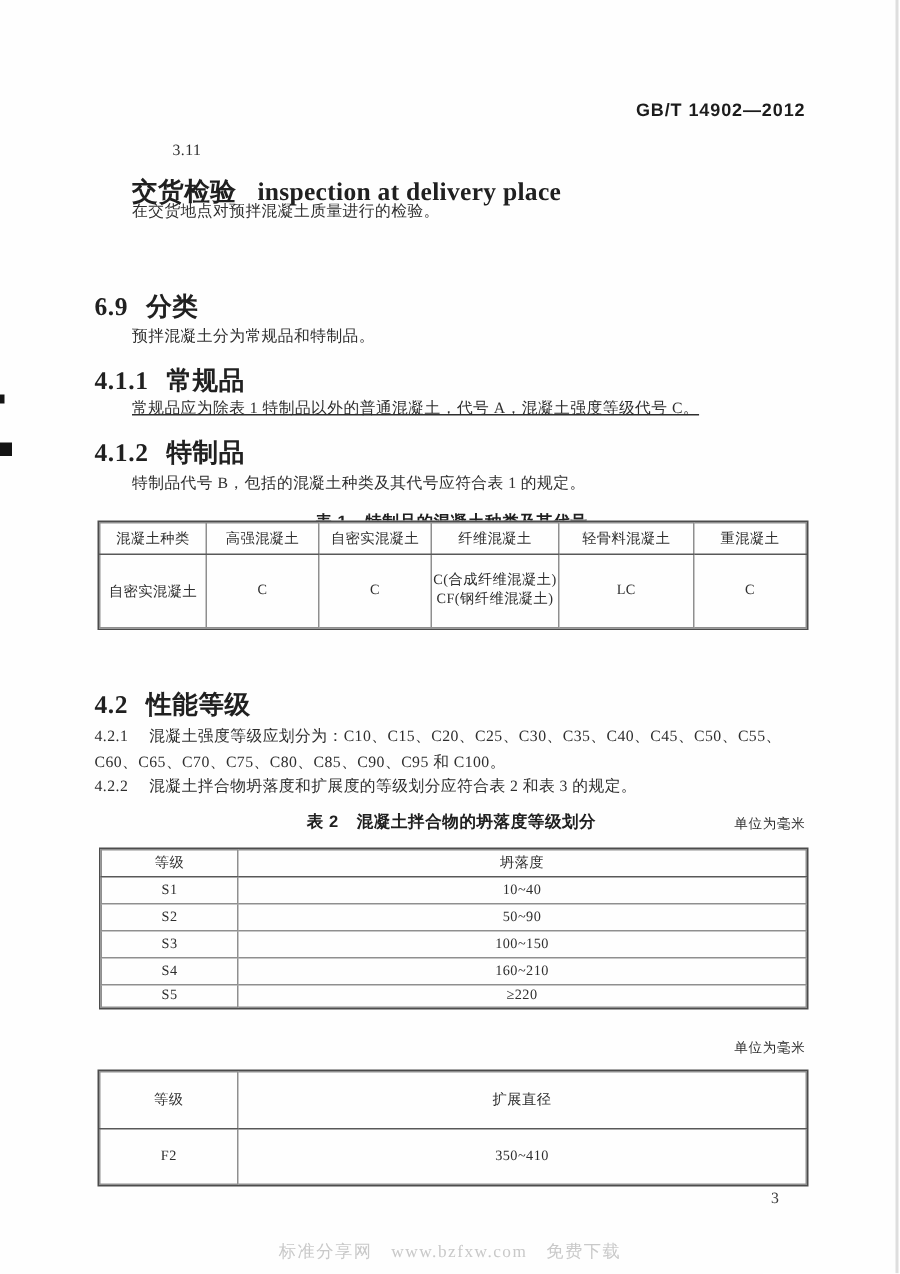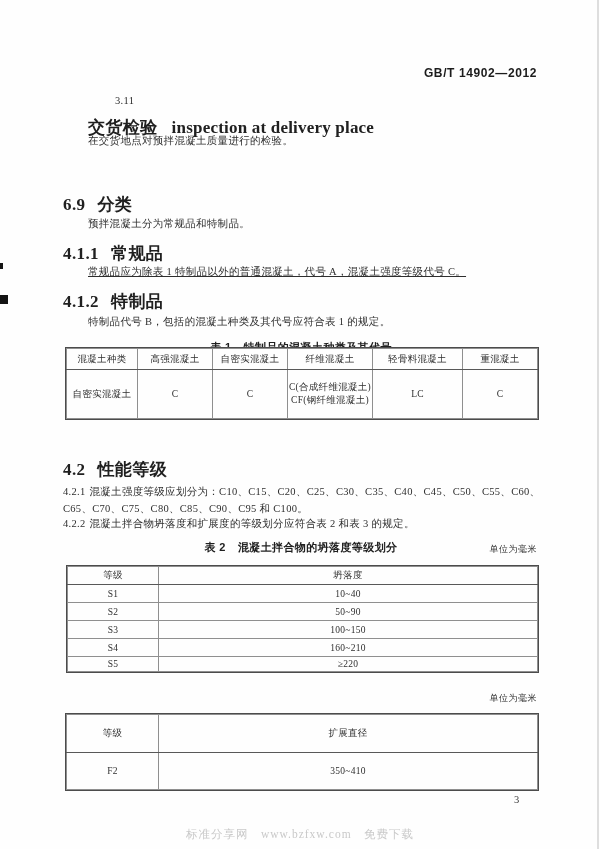--- a/index.html
+++ b/index.html
@@ -5,21 +5,21 @@
   html,body{margin:0;padding:0;background:#ffffff;}
   .page{position:relative;width:600px;height:849px;background:#fefefe;overflow:hidden;
         font-family:"Liberation Serif","DejaVu Serif",serif;color:#2e2e2e;}
   .abs{position:absolute;}
   .body-text{font-size:10.5px;letter-spacing:0.3px;white-space:nowrap;
              font-family:"Liberation Serif","DejaVu Serif",serif;color:#2e2e2e;}
   .wrap{white-space:normal;}
   .heading{font-family:"Liberation Sans","DejaVu Sans",sans-serif;font-weight:bold;
            font-size:17px;color:#202020;white-space:nowrap;letter-spacing:0.4px;}
   .h-num{margin-right:12px;font-family:"Liberation Serif","DejaVu Serif",serif;}
-  .p-num{margin-right:4px;}
+  .p-num{margin-right:14px;}
   .term-en{font-family:"Liberation Serif","DejaVu Serif",serif;font-weight:bold;margin-left:14px;letter-spacing:0.2px;}
   .doc-code{font-family:"Liberation Sans","DejaVu Sans",sans-serif;font-weight:bold;
             font-size:12px;letter-spacing:0.6px;color:#1c1c1c;white-space:nowrap;}
   .caption{font-family:"Liberation Sans","DejaVu Sans",sans-serif;font-weight:bold;
            font-size:11px;color:#202020;text-align:center;white-space:nowrap;letter-spacing:0.4px;}
   .cap-gap{margin-left:12px;}
   .unit{font-size:9px;color:#2e2e2e;white-space:nowrap;letter-spacing:0.5px;}
   .tbl-wrap{position:absolute;border:1.5px solid #4c4c4c;background:#fefefe;}
   table.doc{border-collapse:collapse;table-layout:fixed;width:100%;height:100%;
             font-family:"Liberation Serif","DejaVu Serif",serif;font-size:9.5px;color:#2e2e2e;}

